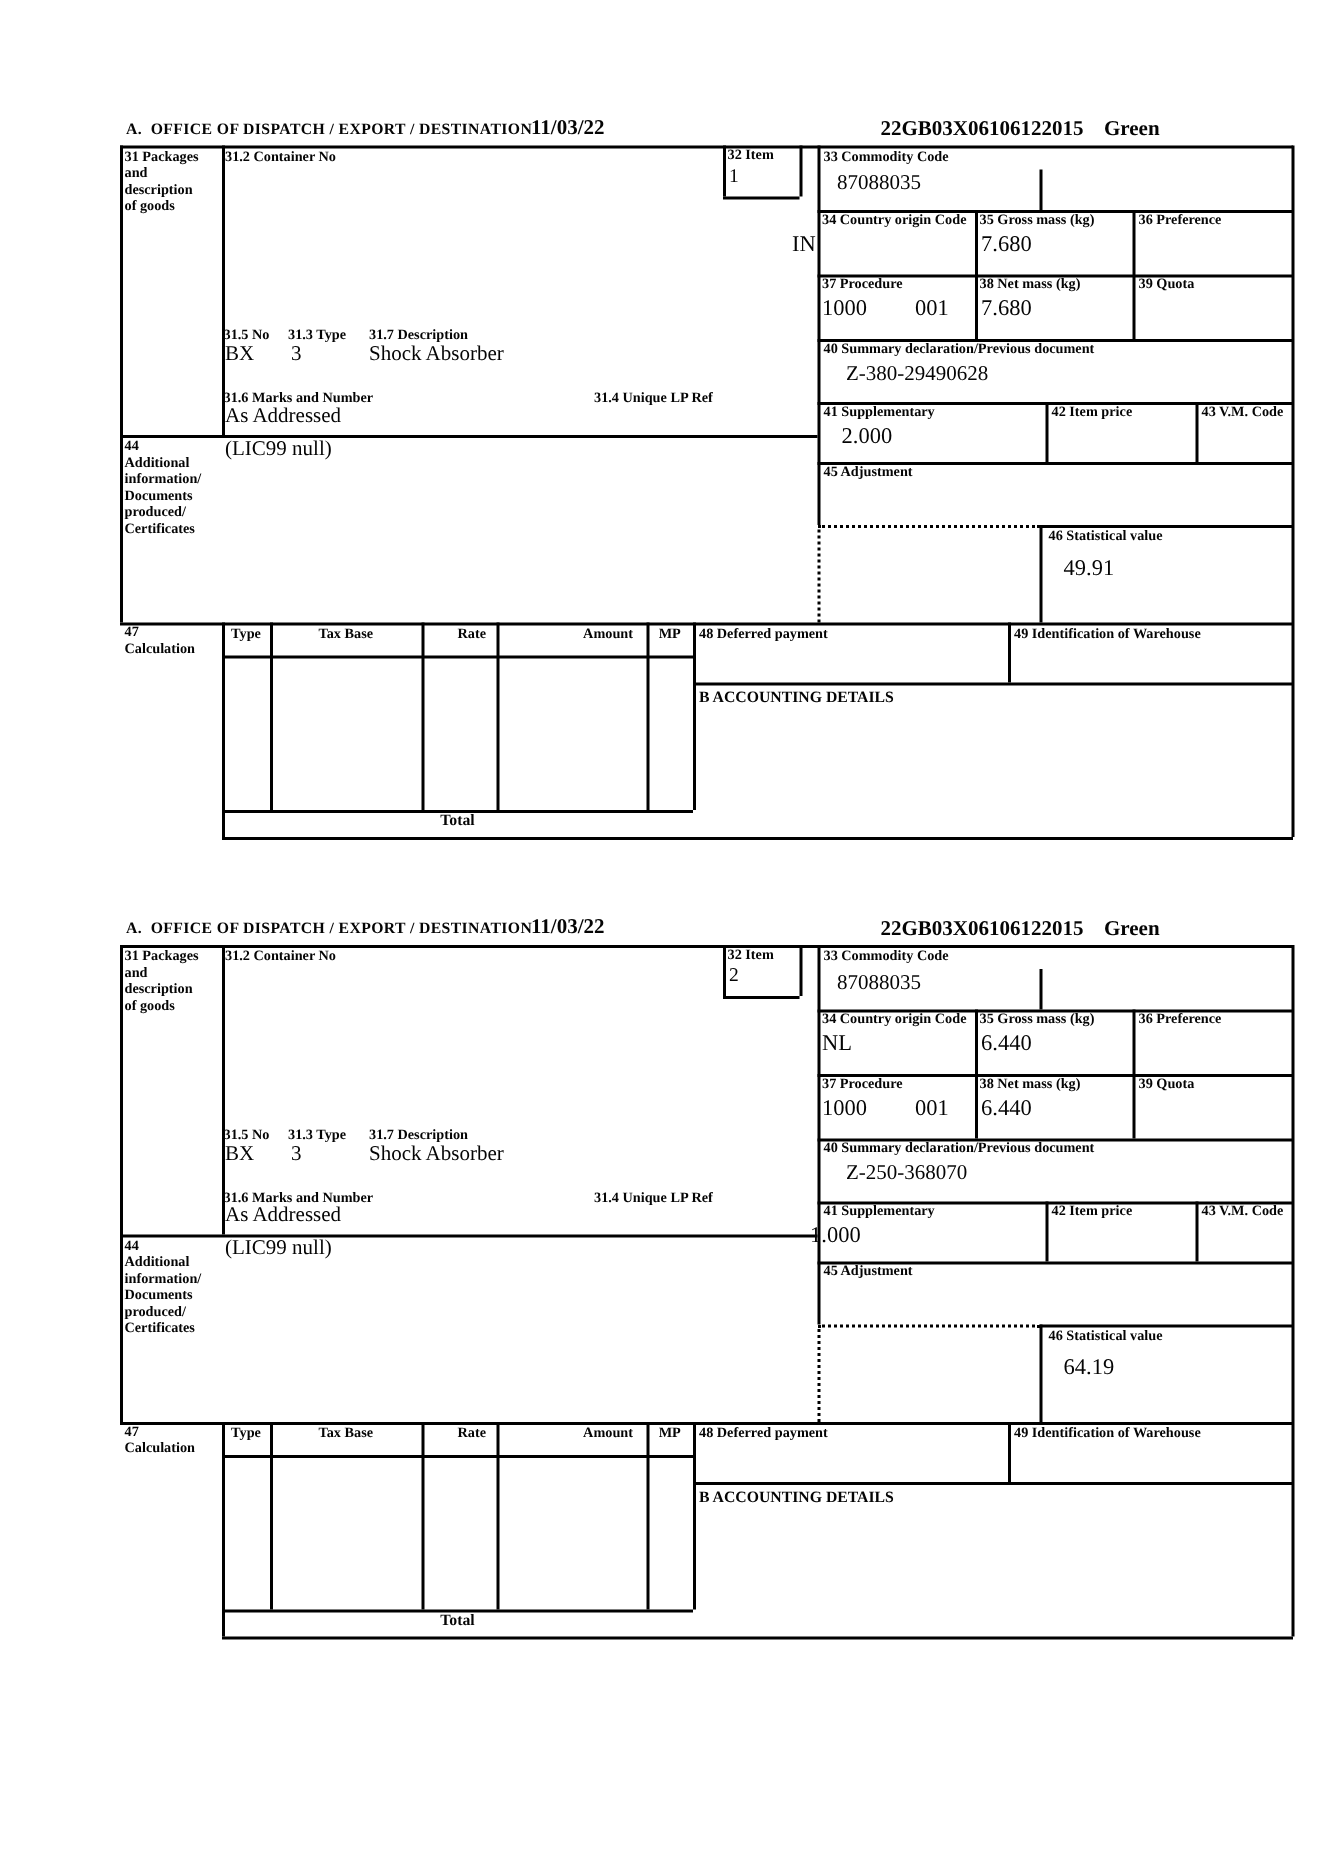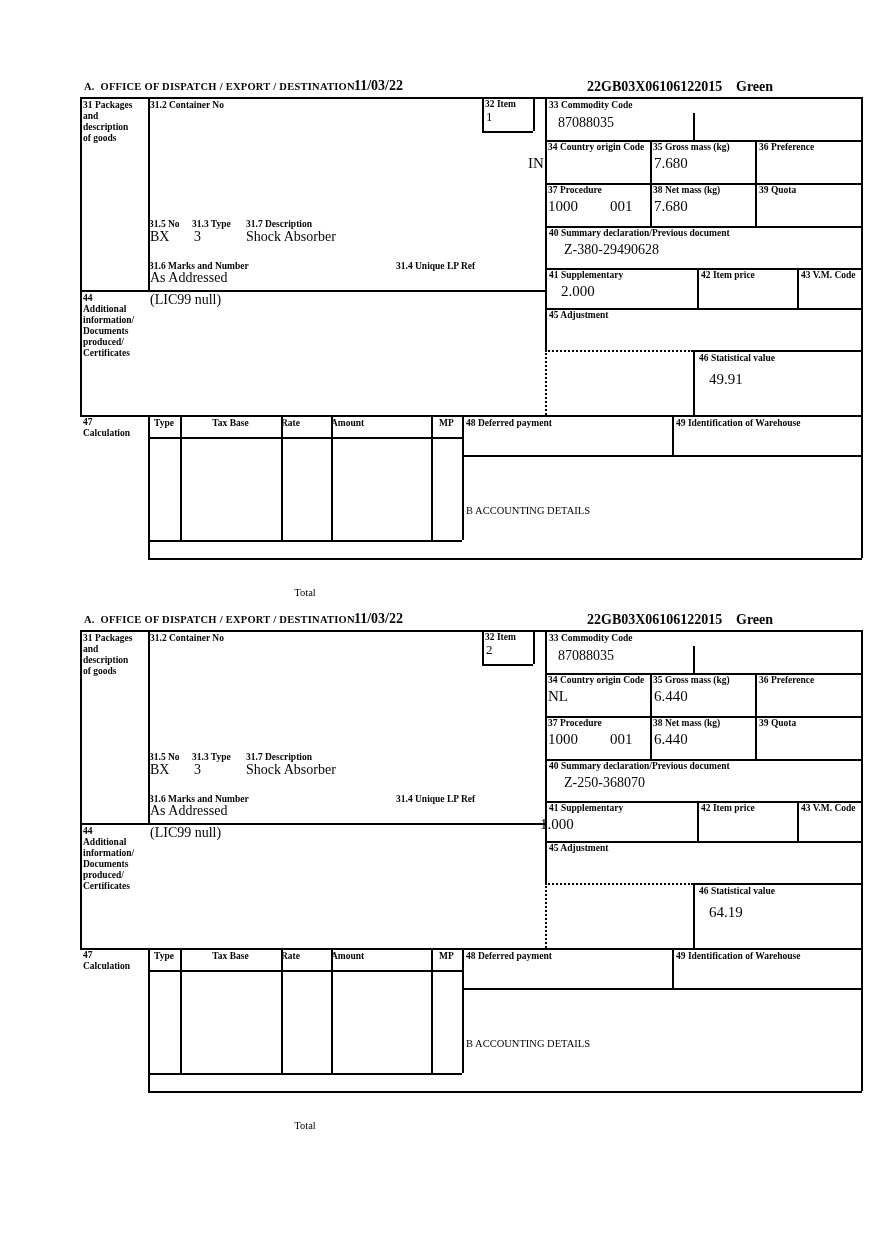--- a/index.html
+++ b/index.html
@@ -12,23 +12,23 @@
   .dot-h{border-top-style:dotted;}
   .dot-v{border-left-style:dotted;}
   
   .hdr{position:absolute;font-weight:bold;font-size:14px;white-space:pre;}
   .hdr-office{font-size:10.5px;letter-spacing:.25px;}
   .lbl{position:absolute;font-size:9.5px;font-weight:bold;line-height:11px;white-space:pre-line;}
   .val{position:absolute;font-size:14px;line-height:15px;white-space:pre;}
   .val-num{font-size:15px;}
   .val-sm{font-size:13px;}
   .th{position:absolute;font-size:9.5px;font-weight:bold;box-sizing:border-box;}
-  .b-lbl{position:absolute;font-size:10.5px;font-weight:normal;margin-top:45px;}
+  .b-lbl{position:absolute;font-size:10.5px;font-weight:bold;}
   .ctr{text-align:center;}
-  .rgt{text-align:left;}
+  .rgt{text-align:right;}
 </style>
 </head>
 <body>
 
 <div class="page">
 
   <div class="sheet" style="top:78px">
     <div class="hdr hdr-office" style="left:4px;top:3px">A.  OFFICE OF DISPATCH / EXPORT / DESTINATION</div>
     <div class="hdr" style="left:274px;top:0px">11/03/22</div>
     <div class="hdr" style="left:507px;top:1px">22GB03X06106122015</div>

